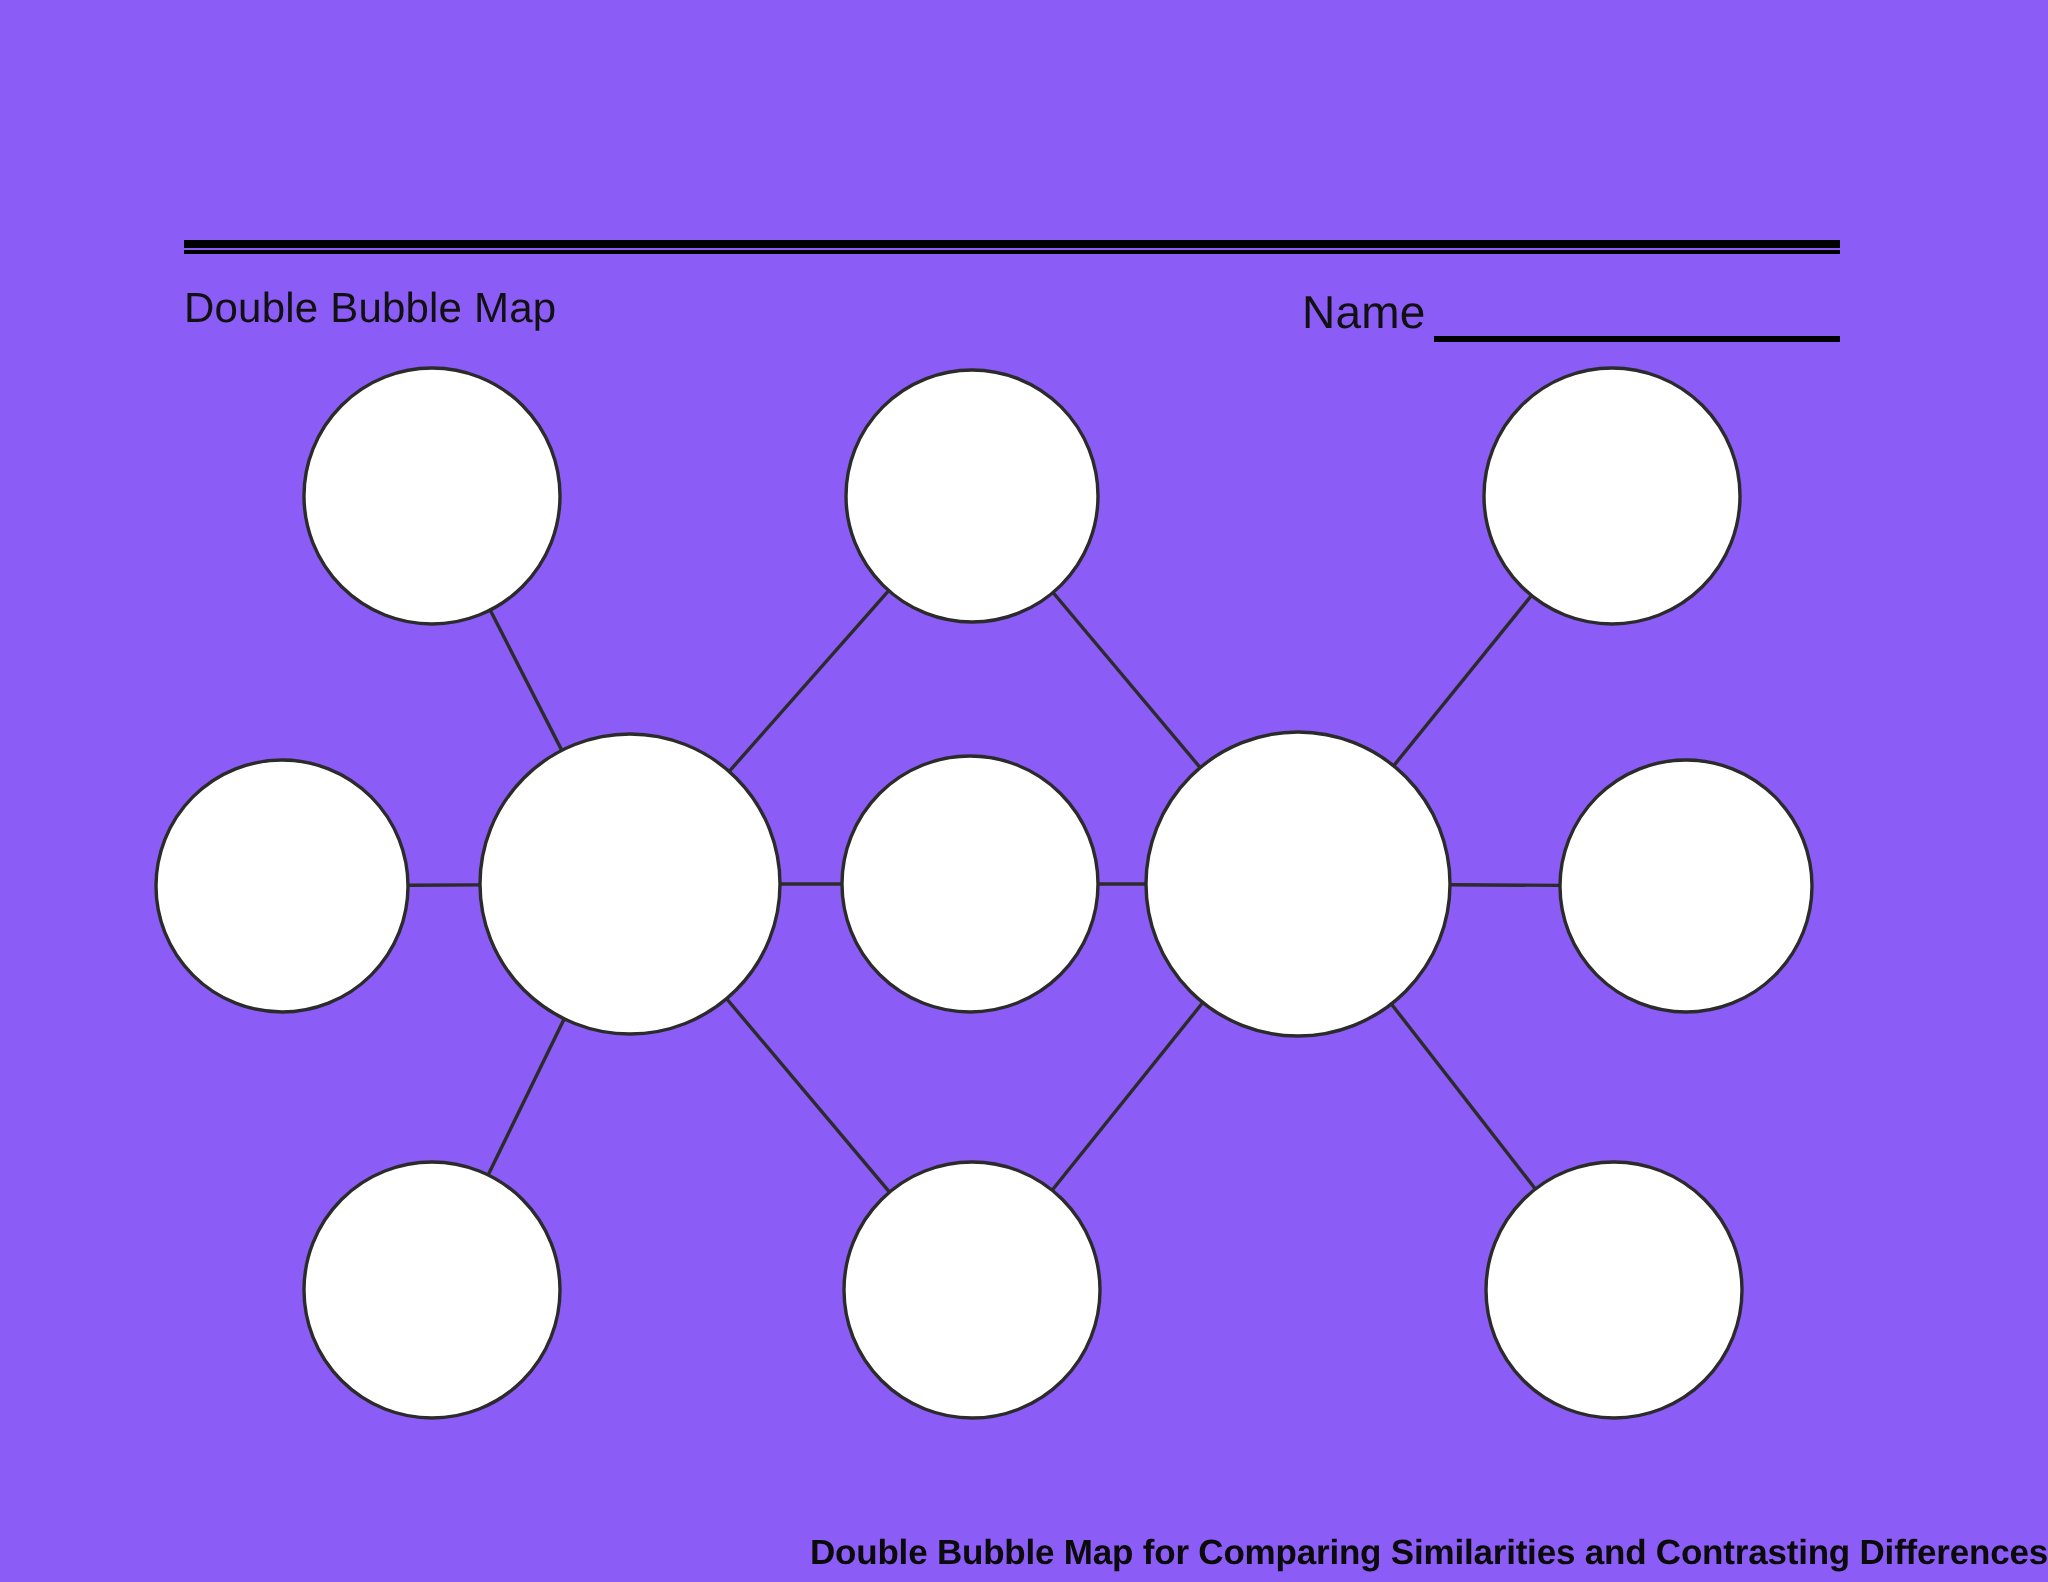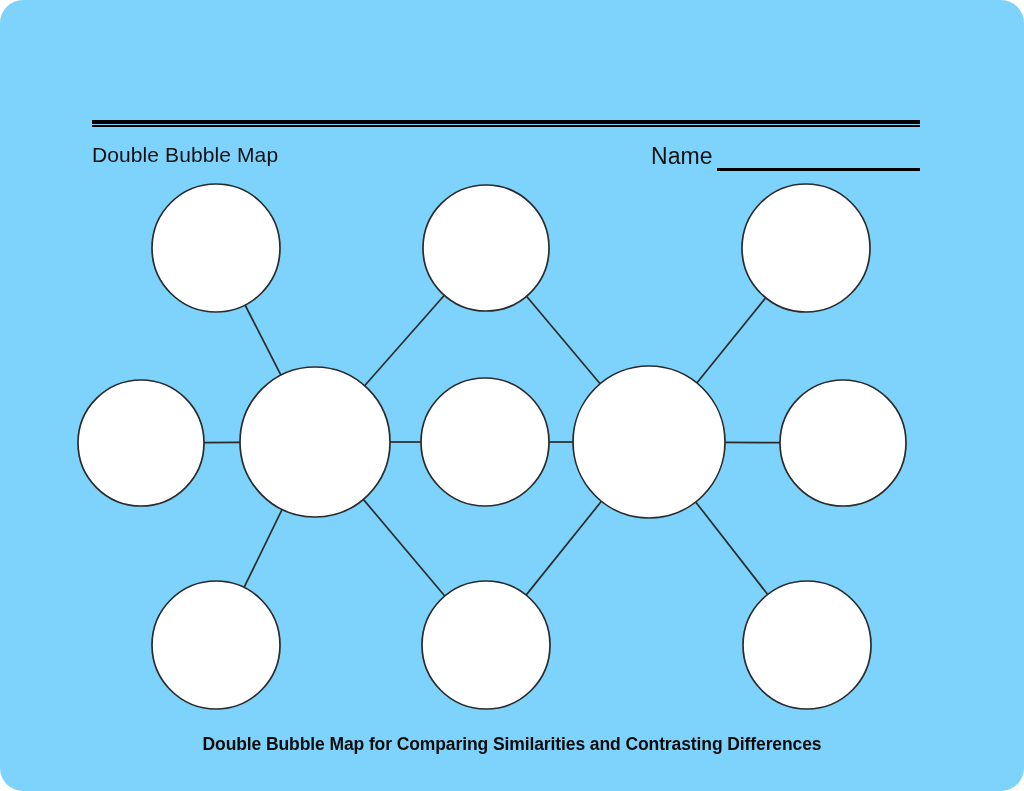--- a/index.html
+++ b/index.html
@@ -5,24 +5,23 @@
 <style>
   html, body {
     margin: 0;
     padding: 0;
     background: #ffffff;
   }
   #page {
     position: relative;
     width: 1024px;
     height: 791px;
-    background: #7dd3fc;
+    background: #8b5cf6;
     overflow: hidden;
     font-family: "Liberation Sans", sans-serif;
-    border-radius: 23px;
   }
 
   
   #header-rule {
     position: absolute;
     left: 92px;
     top: 120px;
     width: 828px;
     height: 7px;
   }
@@ -85,23 +84,23 @@
   #diagram .bubble {
     stroke: #2b2b2b;
     stroke-width: 1.7;
     fill: #ffffff;
   }
 
   
   #caption {
     position: absolute;
     left: 0;
-    top: 734px;
+    top: 766px;
     width: 1024px;
-    text-align: center;
+    text-align: right;
     font-size: 17.5px;
     font-weight: bold;
     color: #0b0b0b;
     letter-spacing: -0.1px;
   }
 </style>
 </head>
 <body>
 
 <div id="page">

